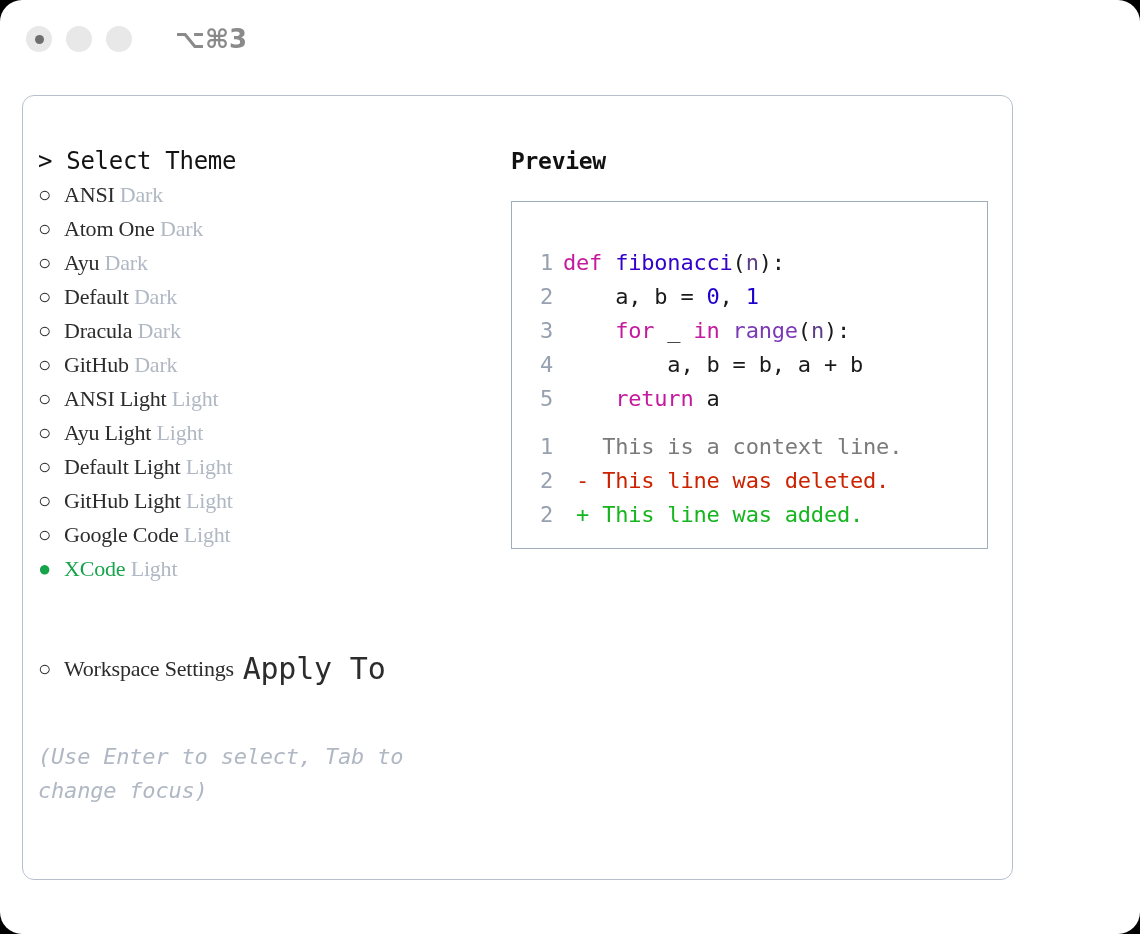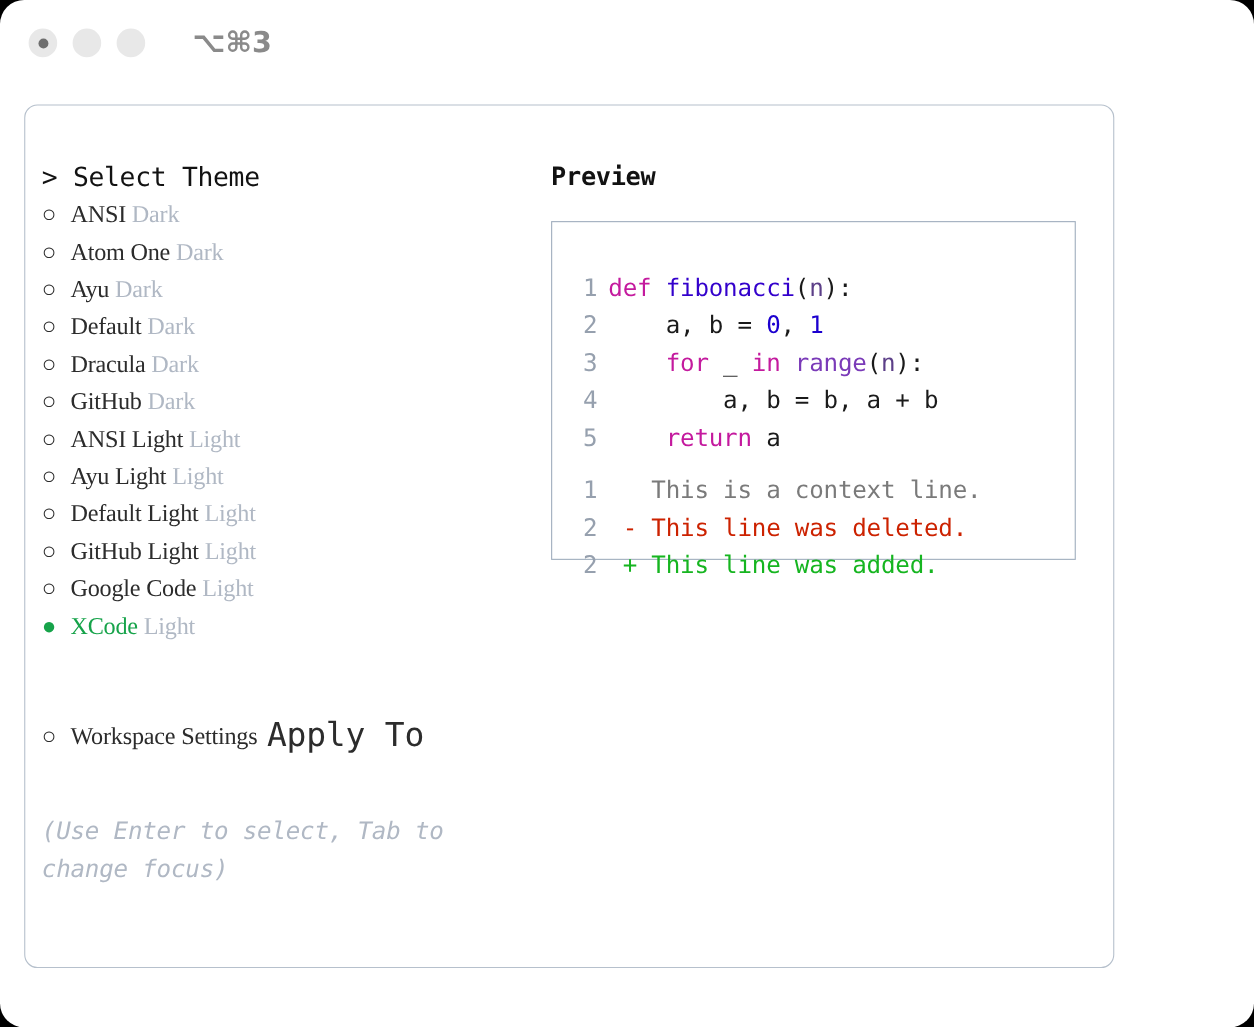--- a/index.html
+++ b/index.html
@@ -143,36 +143,36 @@
     letter-spacing: -0.2px;
     width: 405px;
     margin-top: 54px;
     white-space: pre-wrap;
     font-style: italic;
   }
 
   
   #right-col {
     position: absolute;
-    left: 478px;
+    left: 488px;
     top: 48px;
     width: 500px;
   }
   #preview-title {
     font-size: 23px;
     font-weight: 700;
     color: #121212;
     letter-spacing: -0.3px;
     line-height: 34px;
     white-space: pre;
   }
   #preview-box {
     margin-top: 23px;
     width: 477px;
-    height: 308px;
+    height: 348px;
     border: 1.6px solid #9fadbd;
     box-sizing: border-box;
     background: #ffffff;
     position: relative;
   }
   #code-area {
     position: absolute;
     left: 11px;
     top: 44px;
     right: 4px;

